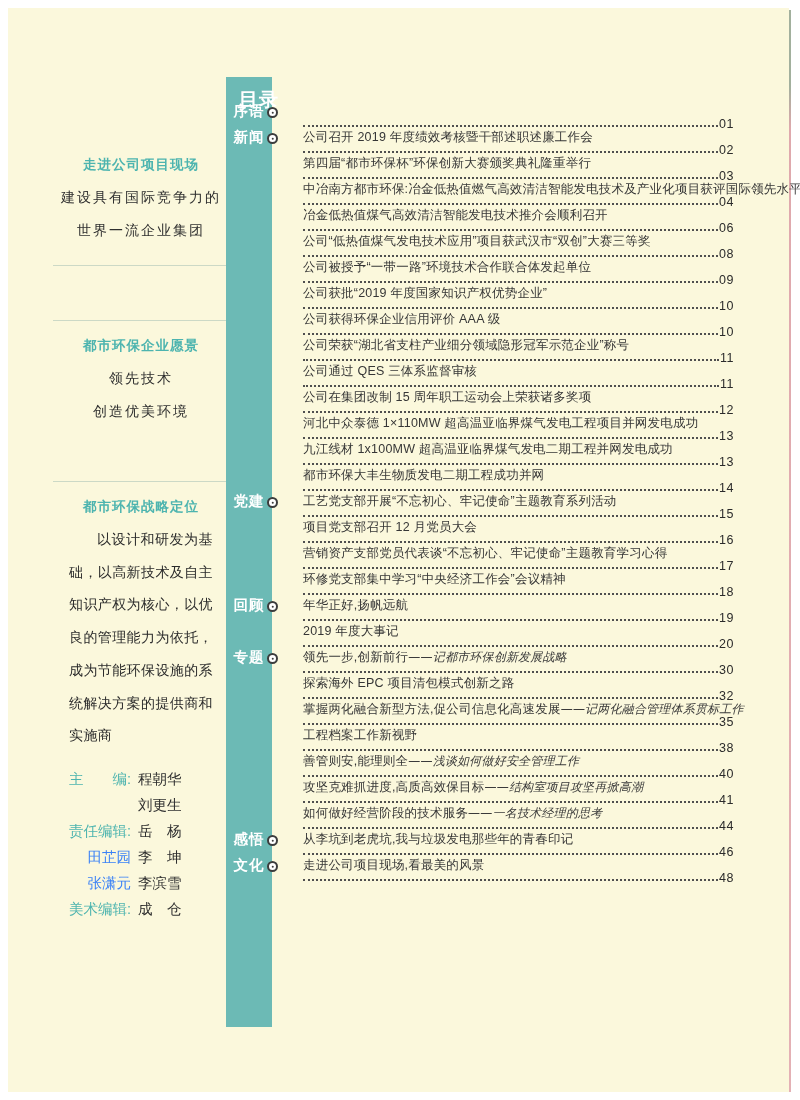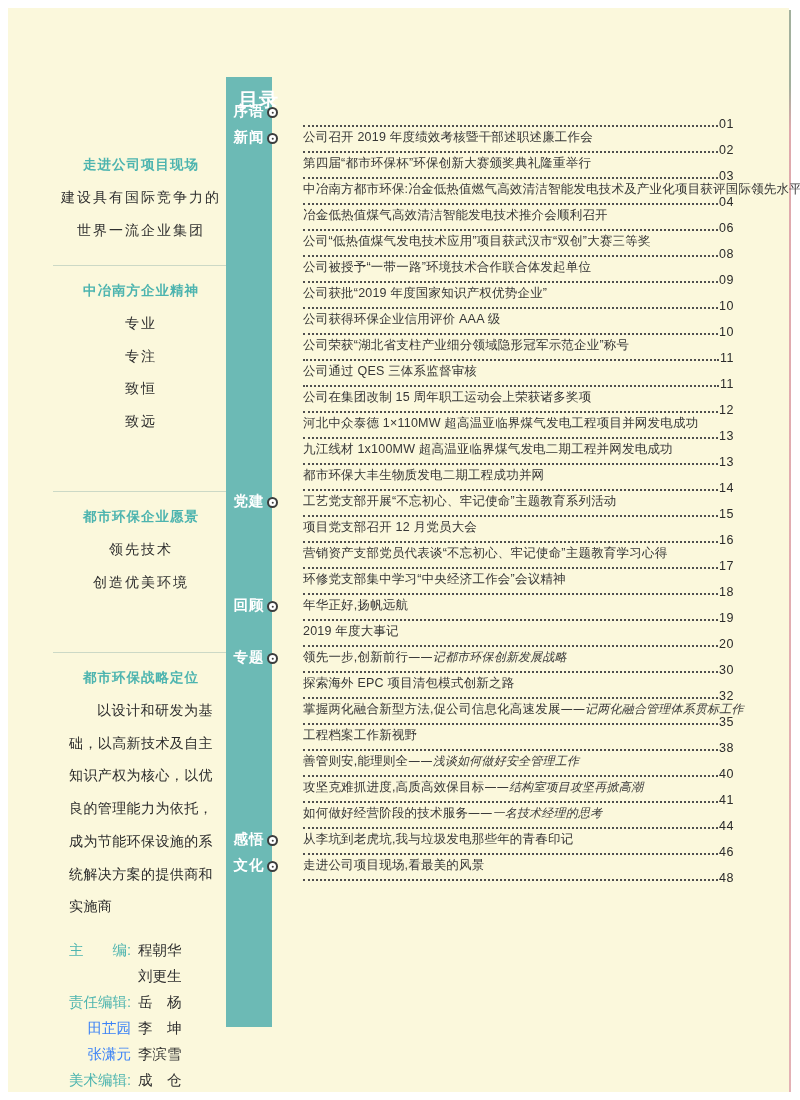--- a/index.html
+++ b/index.html
@@ -97,29 +97,20 @@
 <div class="sidebar">
   <div id="sb-blocks">
   <div class="sb-block">
     <div class="sb-heading">走进公司项目现场</div>
     <div class="sb-lines">
           <div class="sb-line">建设具有国际竞争力的</div>
           <div class="sb-line">世界一流企业集团</div>
         </div>
   </div>
 <div class="sb-divider"></div>
-  <div class="sb-block">
-    <div class="sb-heading">中冶南方企业精神</div>
-    <div class="sb-lines">
-          <div class="sb-line">专业</div>
-          <div class="sb-line">专注</div>
-          <div class="sb-line">致恒</div>
-          <div class="sb-line">致远</div>
-        </div>
-  </div>
 <div class="sb-divider big"></div>
   <div class="sb-block">
     <div class="sb-heading">都市环保企业愿景</div>
     <div class="sb-lines">
           <div class="sb-line">领先技术</div>
           <div class="sb-line">创造优美环境</div>
         </div>
   </div>
 <div class="sb-divider big"></div>
   <div class="sb-block">

